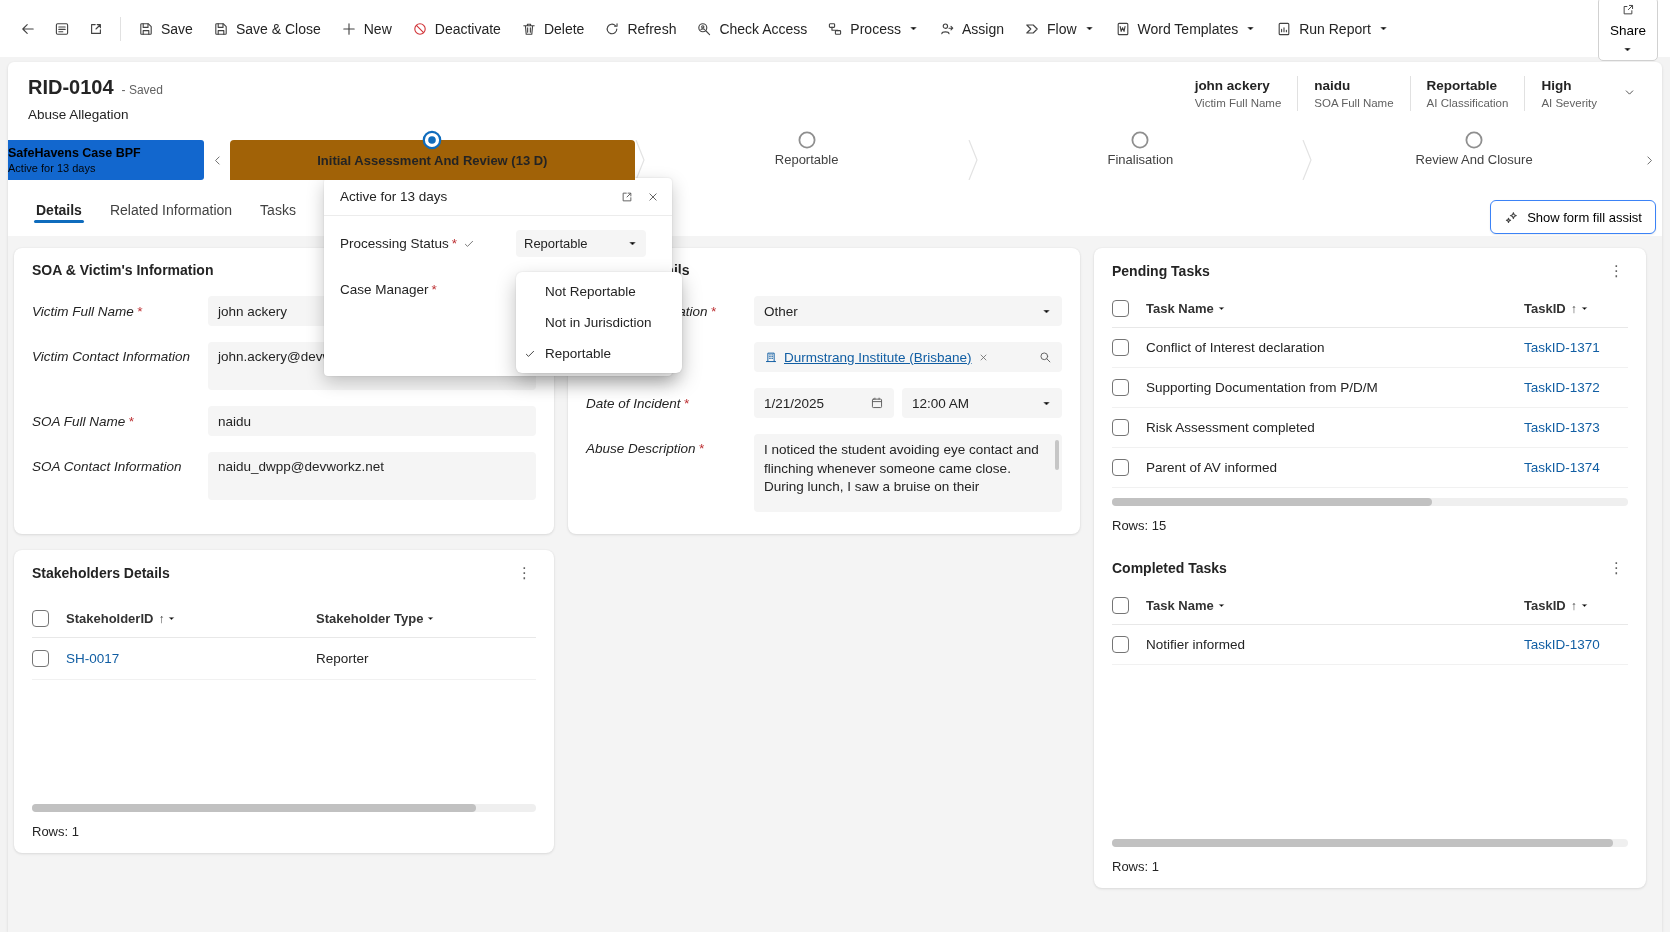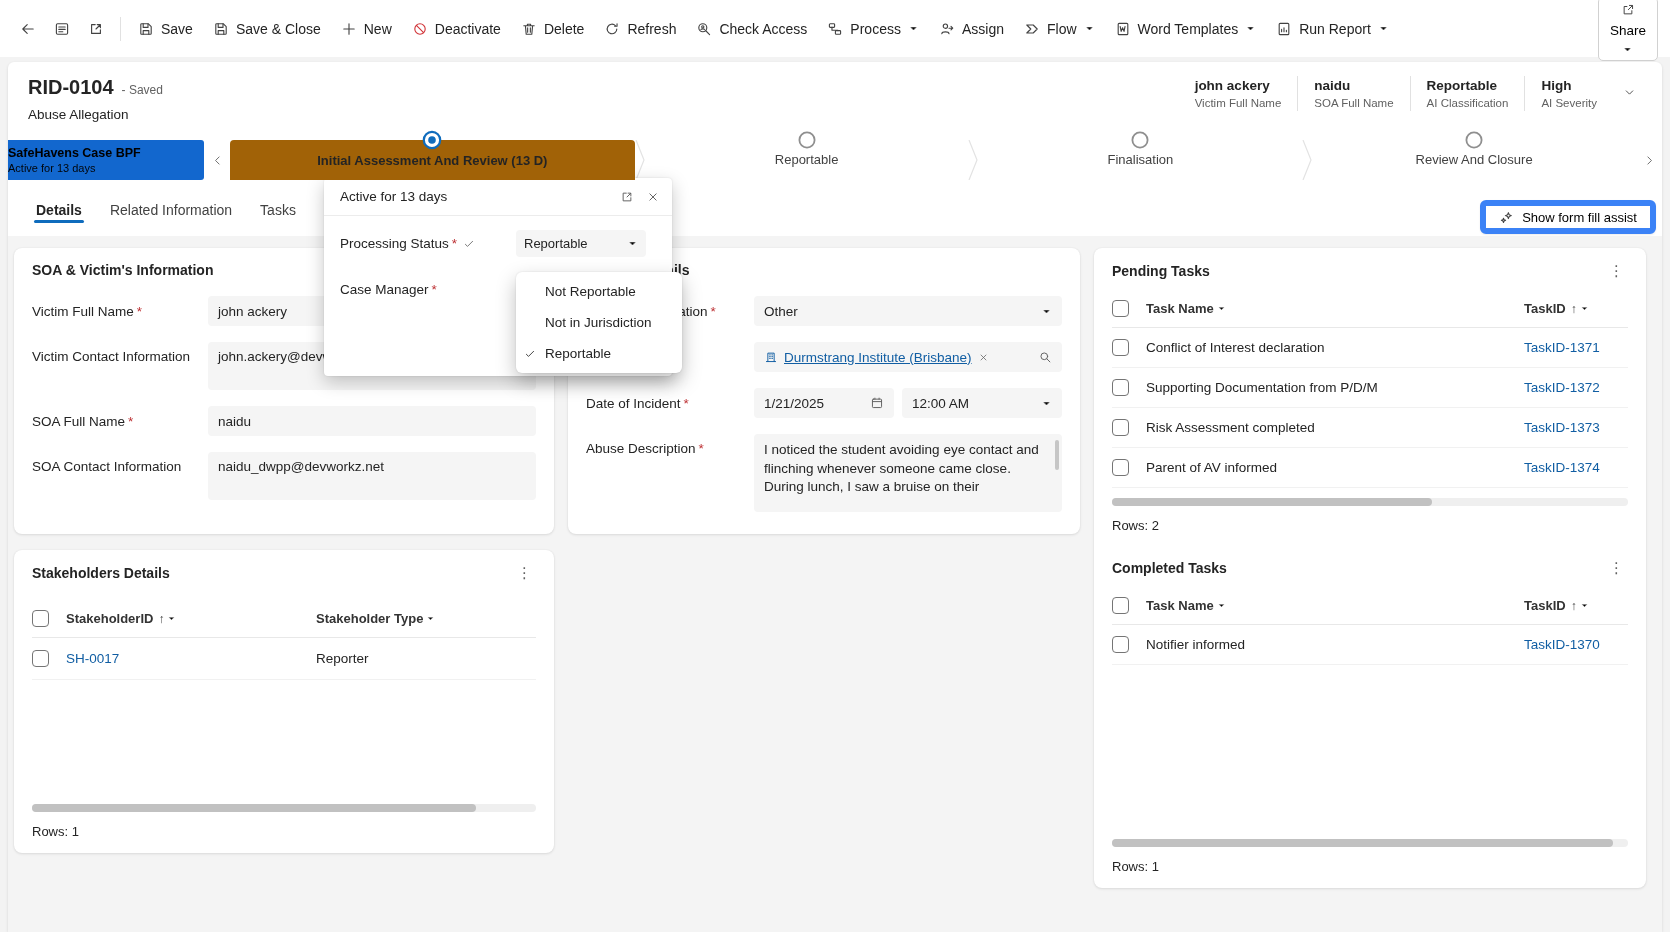--- a/index.html
+++ b/index.html
@@ -69,41 +69,41 @@
   .stage-sep { flex: 0 0 auto; }
 
   
   .tabsrow { height: 56px; display: flex; align-items: center; padding: 0 22px; }
   .tab { padding: 17px 6px 14px; font-size: 14px; color: #424242; position: relative;
          cursor: pointer; margin-right: 16px; text-align: right; }
   .tab.active { font-weight: 700; color: #242424; }
   .tab.active::after { content: ""; position: absolute; left: 4px; right: 4px; bottom: 9px;
                        height: 3px; background: #0F6CBD; border-radius: 2px; }
   .assist-btn { position: absolute; top: 200px; right: 14px; height: 34px; display: flex;
-                align-items: center; gap: 8px; background: #fff; border: 6px solid #3b82f6;
+                align-items: center; gap: 8px; background: #fff; border: 1px solid #3b82f6;
                 border-radius: 6px; padding: 0 13px; font-size: 13px; cursor: pointer;
                 box-shadow: 0 1px 2px rgba(0,0,0,.08); z-index: 5; }
 
   
   .content { height: calc(100% - 174px); background: #f4f4f4;
              padding: 12px 16px 0 6px; display: grid;
              grid-template-columns: 540px 512px 1fr; gap: 16px 14px; align-items: start; }
   .col { display: flex; flex-direction: column; gap: 16px; min-width: 0; }
   .card { background: #fff; border-radius: 8px; padding: 14px 18px;
           box-shadow: 0 1px 3px rgba(0,0,0,.1), 0 0 2px rgba(0,0,0,.06); }
   .card-head { display: flex; justify-content: space-between; align-items: center;
                margin-bottom: 18px; }
   .card-title { font-size: 14px; font-weight: 700; }
   .more { color: #616161; font-size: 15px; cursor: pointer; padding: 0 4px; }
 
   .frow { display: grid; grid-template-columns: 176px 1fr; align-items: center;
           margin-bottom: 16px; }
   .frow.top { align-items: start; }
   .frow.top .flabel { padding-top: 7px; }
-  .flabel { font-size: 13.5px; color: #242424; padding-right: 10px; }
+  .flabel { font-size: 13.5px; color: #242424; padding-right: 10px; font-style: italic; }
   .req { color: #BC2F32; margin-left: 3px; }
   .fctl { background: #f5f5f5; border-radius: 4px; min-height: 30px; display: flex;
           align-items: center; padding: 0 10px; font-size: 13.5px; cursor: text; }
   .fctl.tall { min-height: 48px; align-items: flex-start; padding-top: 7px; }
   .combo { justify-content: space-between; cursor: pointer; }
   .inc .frow { grid-template-columns: 168px 1fr; }
   .lookup { gap: 6px; }
   .lookup-link { color: #115EA3; text-decoration: underline; cursor: pointer; }
   .lookup .sp { flex: 1; }
   .daterow { display: flex; gap: 8px; }
@@ -630,21 +630,21 @@
           <div class="trow" style="height:40px">
             <span class="c-cb">
                 <span class="cb"></span>
               </span>
             <span class="t-name">Parent of AV informed</span>
             <a class="t-id link">TaskID-1374</a>
           </div>
           <div class="hscroll">
               <div class="hthumb w62"></div>
             </div>
-          <div class="rowcount">Rows: 2</div>
+          <div class="rowcount">Rows: 15</div>
 
           <div class="card-head sec2" style="margin-bottom:10px">
             <span class="card-title">Completed Tasks</span>
             <span class="more">⋮</span>
           </div>
           <div class="thead">
             <span class="c-cb">
                 <span class="cb"></span>
               </span>
             <span class="t-name"><span>Task Name</span><svg class="chev" style="width:9px;height:9px;margin-left:3px">

